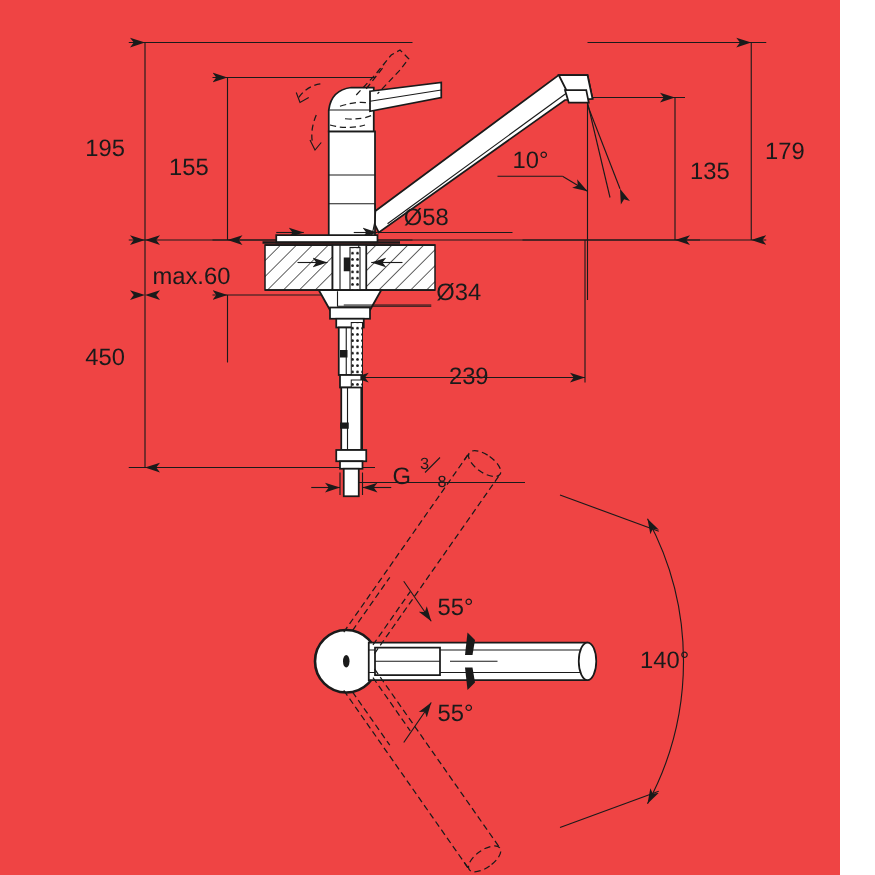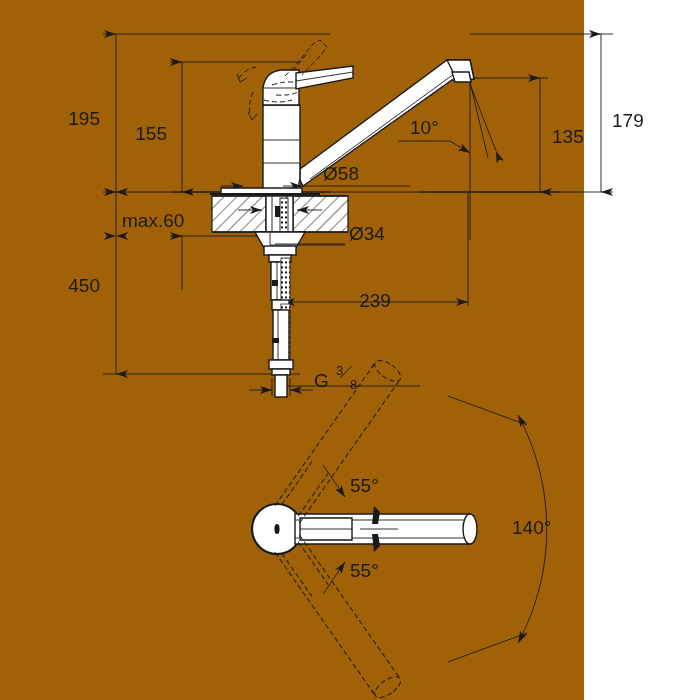--- a/index.html
+++ b/index.html
@@ -1,21 +1,21 @@
 <!DOCTYPE html>
 <html><head>
 <meta charset="utf-8">
 <style>
   html,body{margin:0;padding:0;background:#ffffff;}
   body{
     width:700px;height:700px;overflow:hidden;
     font-family:"Liberation Sans", sans-serif;
     color:#1a1a1a;
   }
-  #stage{position:relative;width:584px;height:700px;background:#a16207;}
+  #stage{position:relative;width:672px;height:700px;background:#ef4444;}
   svg.dwg{position:absolute;left:0;top:0;width:700px;height:700px;}
   .dim-text{
     font-family:"Liberation Sans", sans-serif;
     font-size:19px;
     fill:#1a1a1a;
     dominant-baseline:middle;
   }
   .dim-text.small{font-size:13px;}
   .thin{stroke:#1a1a1a;stroke-width:0.9;fill:none;}
   .med{stroke:#1a1a1a;stroke-width:1.4;fill:none;}

